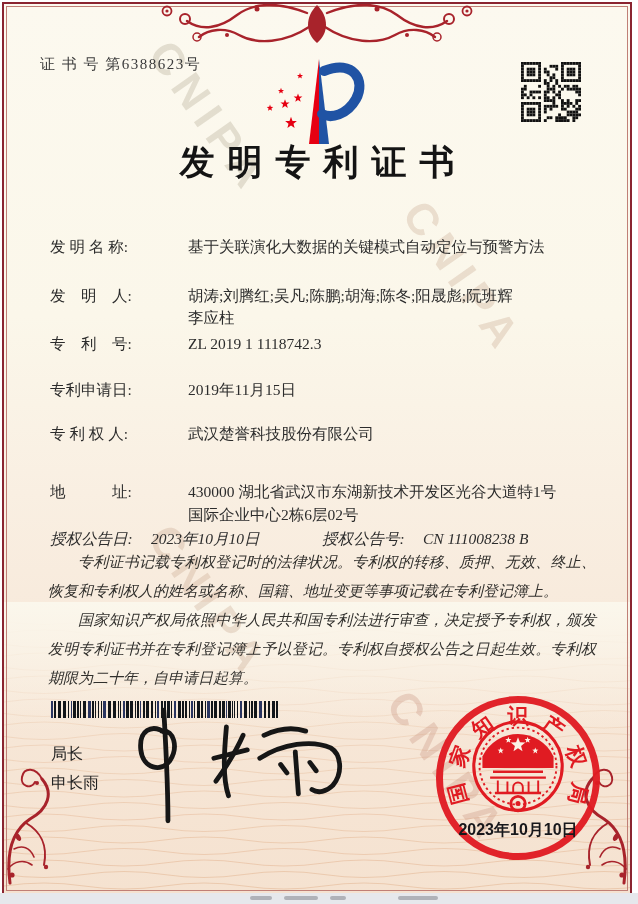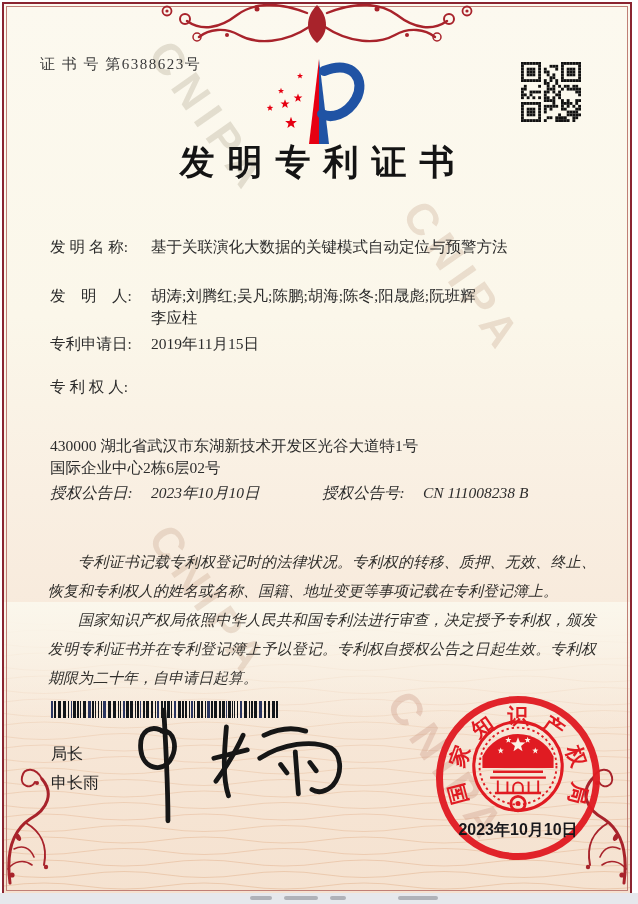--- a/index.html
+++ b/index.html
@@ -19,21 +19,21 @@
   .wm2{left:372px;top:248px;}
   .wm3{left:118px;top:572px;}
   .wm4{left:356px;top:738px;color:rgba(196,140,120,.30);}
   .topflourish{position:absolute;left:50%;top:-3px;transform:translateX(-50%);z-index:7;}
   .certno{position:absolute;left:36px;top:51px;font-size:15px;letter-spacing:1.5px;color:#3b3b3b;z-index:2;}
   .logo{position:absolute;left:254px;top:52px;z-index:2;}
   .qr{position:absolute;left:517px;top:58px;z-index:2;}
   .title{position:absolute;left:0;top:135px;width:100%;text-align:center;font-size:35px;font-weight:700;
          letter-spacing:13px;padding-left:13px;box-sizing:border-box;color:#141414;z-index:2;}
   .fields{position:absolute;left:46px;top:232px;right:36px;z-index:2;font-size:15.5px;color:#2c2c2c;}
-  .row{display:flex;line-height:22.5px;}
+  .row{display:flex;line-height:22.5px;gap:37px;}
   .row .lbl{width:101px;flex:none;}
   .row .val{flex:1;white-space:pre-line;}
   .r-name{margin-bottom:26px}.r-inv{margin-bottom:3px}.r-pat{margin-bottom:24px}
   .r-fil{margin-bottom:21px}.r-own{margin-bottom:36px}.r-adr{margin-bottom:2px}
   .r-grant{position:relative;}
   .pair{display:flex;font-style:italic;}
   .pair2{position:absolute;left:272px;top:0;align-items:flex-end;}
   .body{position:absolute;left:44px;top:544px;width:548px;z-index:2;font-size:15px;line-height:29px;
         font-style:italic;color:#302f2c;text-align:justify;}
   .body p{margin:0;text-indent:2em;}
@@ -361,28 +361,34 @@
     <div class="fields">
       <div class="row r-name">
         <span class="lbl">发 明 名 称:</span>
         <span class="val">基于关联演化大数据的关键模式自动定位与预警方法</span>
       </div>
       <div class="row r-inv">
         <span class="lbl">发　明　人:</span>
         <span class="val">胡涛;刘腾红;吴凡;陈鹏;胡海;陈冬;阳晟彪;阮班辉
 李应柱</span>
       </div>
+      <div class="row r-pat">
+        <span class="lbl">专　利　号:</span>
+        <span class="val">ZL 2019 1 1118742.3</span>
+      </div>
       <div class="row r-fil">
         <span class="lbl">专利申请日:</span>
         <span class="val">2019年11月15日</span>
       </div>
       <div class="row r-own">
         <span class="lbl">专 利 权 人:</span>
+        <span class="val">武汉楚誉科技股份有限公司</span>
       </div>
       <div class="row r-adr">
+        <span class="lbl">地　　　址:</span>
         <span class="val">430000 湖北省武汉市东湖新技术开发区光谷大道特1号
 国际企业中心2栋6层02号</span>
       </div>
       <div class="row r-grant">
         <span class="pair">
           <span class="lbl">授权公告日:</span>
           <span class="val">2023年10月10日</span>
         </span>
         <span class="pair pair2">
           <span class="lbl">授权公告号:</span>

